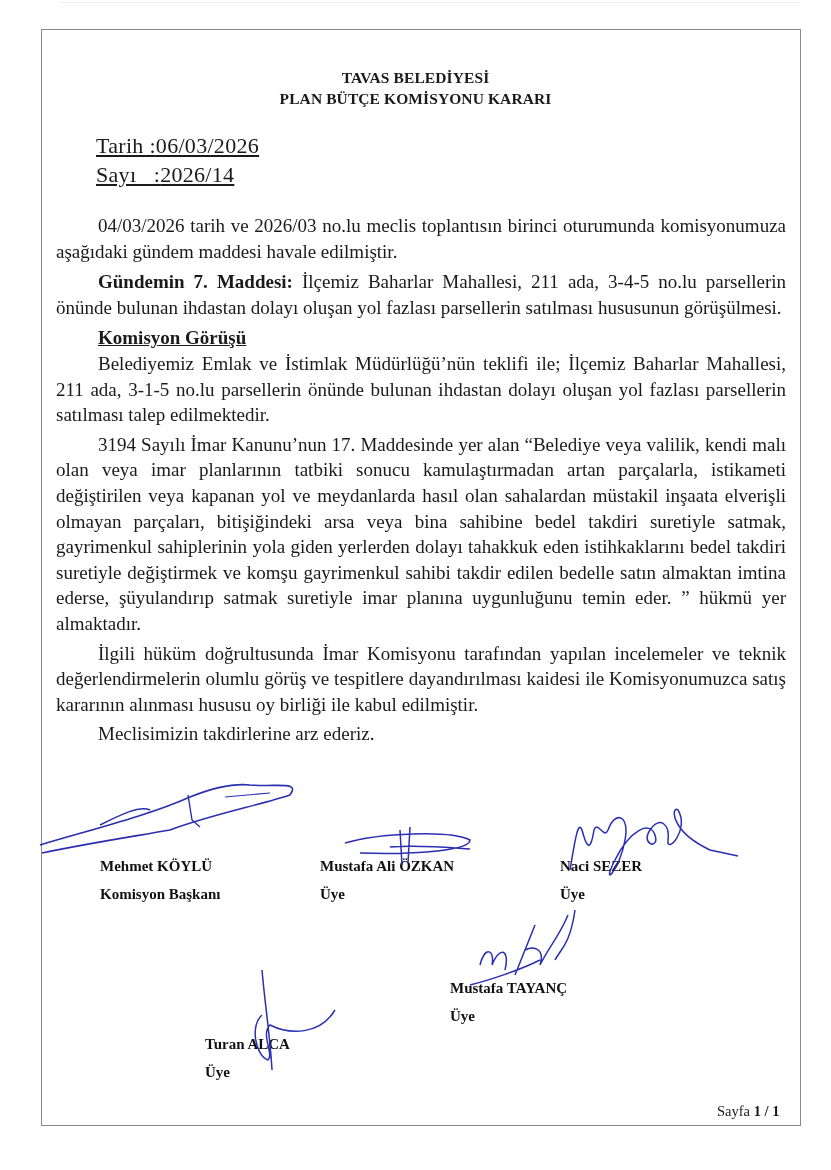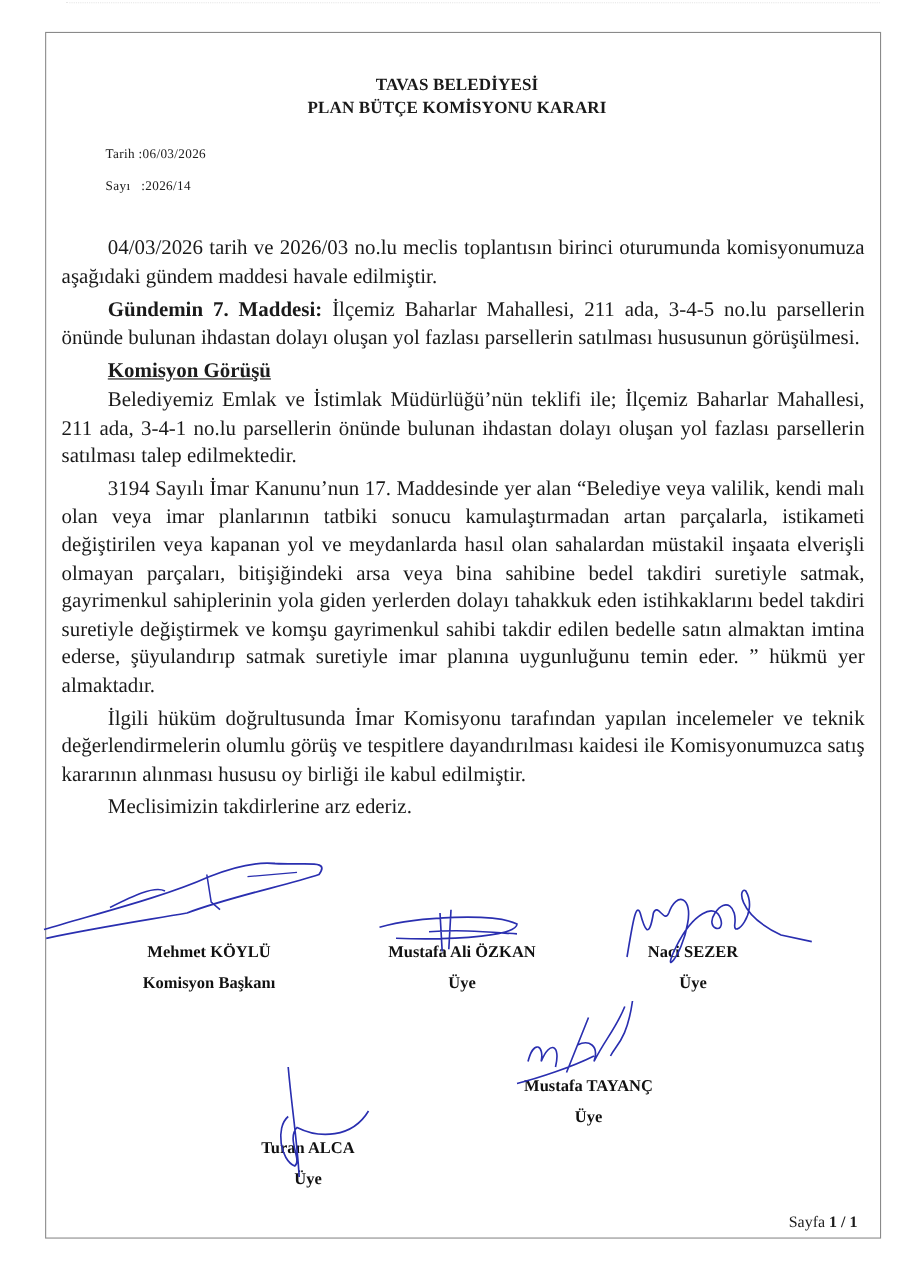--- a/index.html
+++ b/index.html
@@ -4,31 +4,31 @@
   <style>
     html, body { margin: 0; padding: 0; background: #ffffff; }
     body { width: 831px; height: 1170px; position: relative; overflow: hidden;
       font-family: "Liberation Serif", "DejaVu Serif", serif; color: #1a1a1a; }
     .frame { position: absolute; left: 41px; top: 29px; width: 760px; height: 1097px;
       border: 1.5px solid #8a8a8a; box-sizing: border-box; }
     .title { position: absolute; left: 0; width: 831px; text-align: center;
       font-weight: bold; font-size: 15.5px; letter-spacing: 0.1px; margin-top: 12px; }
     .t1 { top: 57px; }
     .t2 { top: 78px; }
-    .meta { position: absolute; left: 96px; font-size: 12px; letter-spacing: 0.3px; }
+    .meta { position: absolute; left: 96px; font-size: 22px; letter-spacing: 0.3px; text-decoration: underline; }
     .m1 { top: 133px; }
     .m2 { top: 162px; }
     .body { position: absolute; left: 56px; width: 730px; top: 213px;
       font-size: 19px; line-height: 25.6px; text-align: justify; }
     .body p { margin: 0; text-indent: 42px; }
     .body p.gap { margin-top: 5px; }
     .body p.gap2 { margin-top: 4px; }
     .bold { font-weight: bold; }
     .ul { font-weight: bold; text-decoration: underline; }
-    .sig { position: absolute; text-align: center; font-weight: bold; font-size: 15px;
+    .sig { position: absolute; text-align: left; font-weight: bold; font-size: 15px;
       line-height: 28px; font-family: "Liberation Serif", serif; color: #111; }
     .sig .name { display: block; }
     .sig .role { display: block; }
     .scribble { position: absolute; pointer-events: none; }
     .page-no { position: absolute; left: 717px; top: 1103px; font-size: 14.5px; }
     .page-no b { font-weight: bold; }
     .topfaint { position: absolute; left: 60px; top: 2px; width: 740px; height: 4px;
       border-top: 1px dotted #e6e6e6; }
   </style>
 </head>
@@ -44,21 +44,21 @@
   <span>Tarih :</span><span>06/03/2026</span>
 </div>
 <div class="meta m2">
   <span style="white-space:pre">Sayı   :</span><span>2026/14</span>
 </div>
 
 <div class="body">
   <p>04/03/2026 tarih ve 2026/03 no.lu meclis toplantısın birinci oturumunda komisyonumuza aşağıdaki gündem maddesi havale edilmiştir.</p>
   <p class="gap"><span class="bold">Gündemin 7. Maddesi:</span><span> İlçemiz Baharlar Mahallesi, 211 ada, 3-4-5 no.lu parsellerin önünde bulunan ihdastan dolayı oluşan yol fazlası parsellerin satılması hususunun görüşülmesi.</span></p>
   <p class="gap"><span class="ul">Komisyon Görüşü</span></p>
-  <p>Belediyemiz Emlak ve İstimlak Müdürlüğü’nün teklifi ile; İlçemiz Baharlar Mahallesi, 211 ada, 3-4-1 no.lu parsellerin önünde bulunan ihdastan dolayı oluşan yol fazlası parsellerin satılması talep edilmektedir.</p>
+  <p>Belediyemiz Emlak ve İstimlak Müdürlüğü’nün teklifi ile; İlçemiz Baharlar Mahallesi, 211 ada, 3-1-5 no.lu parsellerin önünde bulunan ihdastan dolayı oluşan yol fazlası parsellerin satılması talep edilmektedir.</p>
   <p class="gap2">3194 Sayılı İmar Kanunu’nun 17. Maddesinde yer alan “Belediye veya valilik, kendi malı olan veya imar planlarının tatbiki sonucu kamulaştırmadan artan parçalarla, istikameti değiştirilen veya kapanan yol ve meydanlarda hasıl olan sahalardan müstakil inşaata elverişli olmayan parçaları, bitişiğindeki arsa veya bina sahibine bedel takdiri suretiyle satmak, gayrimenkul sahiplerinin yola giden yerlerden dolayı tahakkuk eden istihkaklarını bedel takdiri suretiyle değiştirmek ve komşu gayrimenkul sahibi takdir edilen bedelle satın almaktan imtina ederse, şüyulandırıp satmak suretiyle imar planına uygunluğunu temin eder. ”  hükmü yer almaktadır.</p>
   <p class="gap2">İlgili hüküm doğrultusunda İmar Komisyonu tarafından yapılan incelemeler ve teknik değerlendirmelerin olumlu görüş ve tespitlere dayandırılması kaidesi ile Komisyonumuzca satış kararının alınması hususu oy birliği ile kabul edilmiştir.</p>
   <p class="gap2">Meclisimizin takdirlerine arz ederiz.</p>
 </div>
 
 <div class="sig" style="left:100px; top:852px; width:180px;">
   <span class="name">Mehmet KÖYLÜ</span>
   <span class="role">Komisyon Başkanı</span>
 </div>
 <div class="sig" style="left:320px; top:852px; width:200px;">

